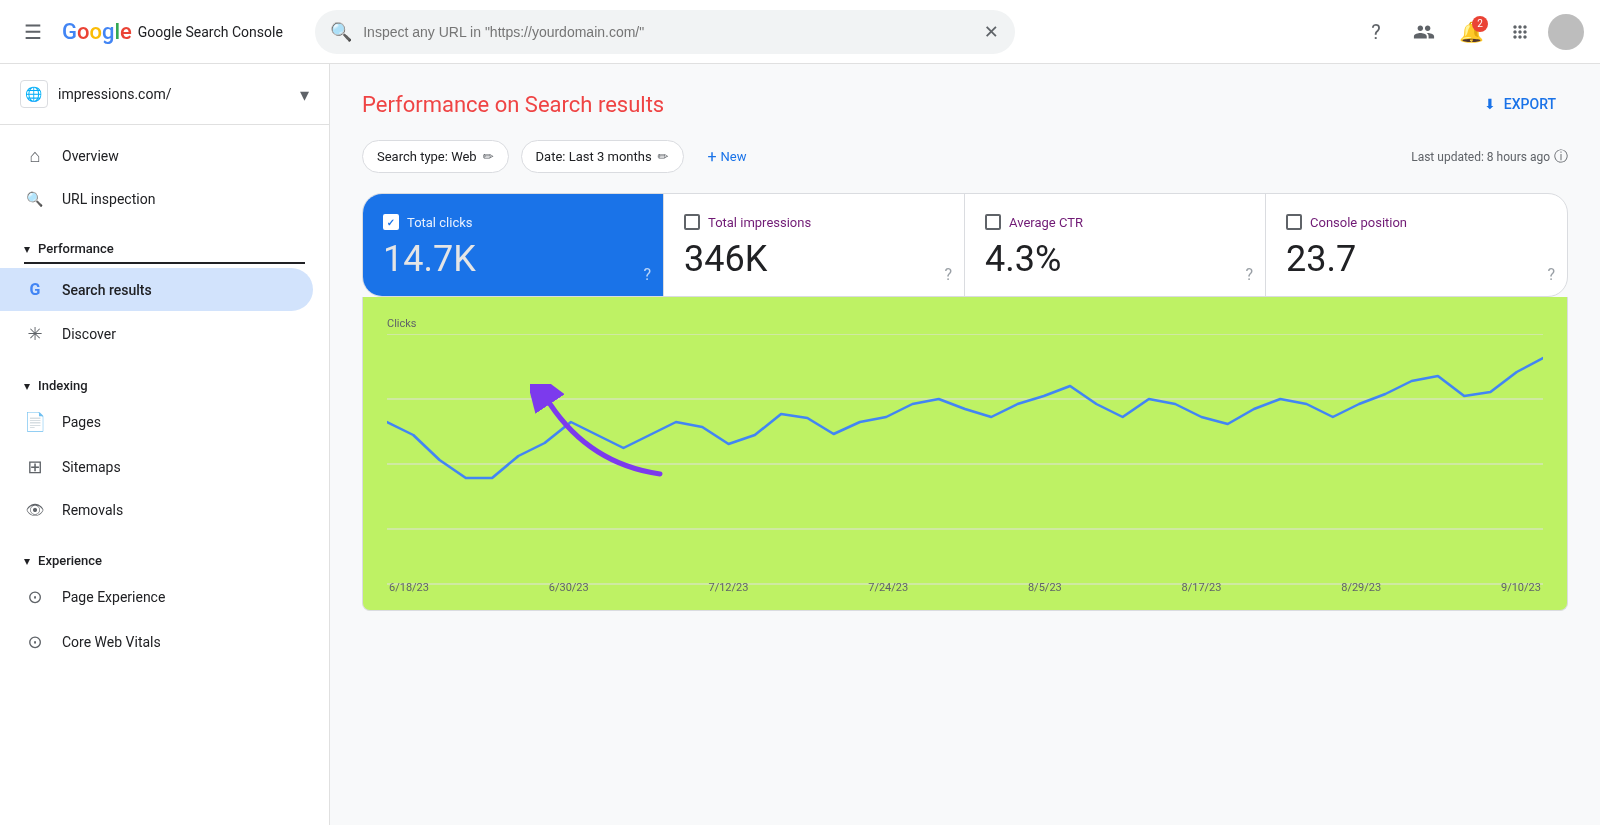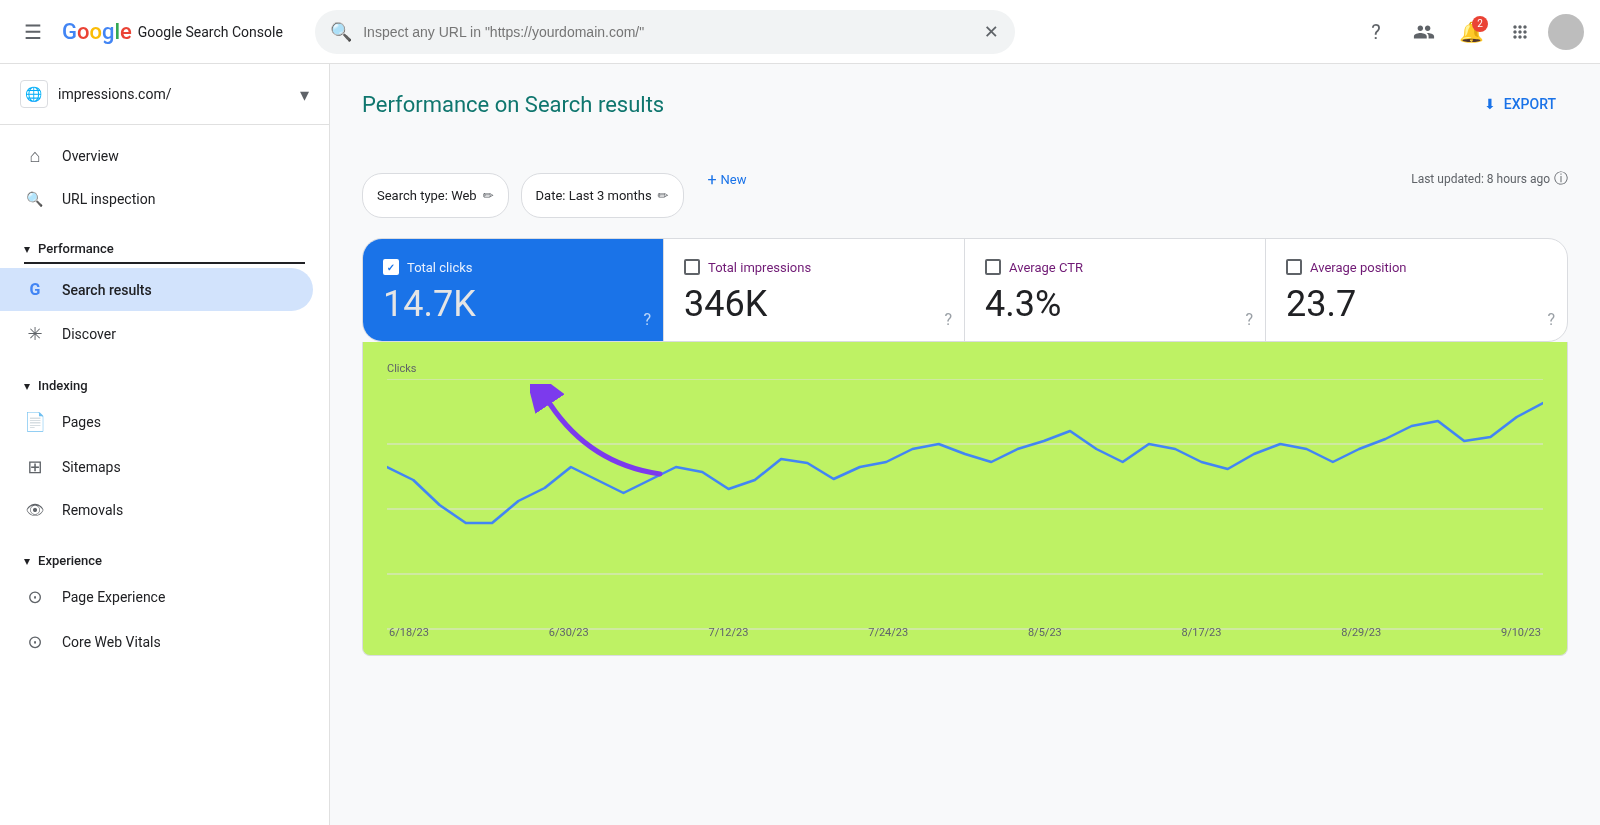--- a/index.html
+++ b/index.html
@@ -69,33 +69,33 @@
       display: flex; align-items: center; gap: 8px;
       padding: 14px 24px 6px 24px; font-size: 13px; font-weight: 500; color: #202124; cursor: pointer;
     }
     .sidebar-section-underline {
       border-bottom: 2px solid #202124; margin: 0 24px 4px 24px;
     }
 
     
     .main { flex: 1; overflow-y: auto; padding: 24px 32px; background: #f8f9fa; }
     .main-header { display: flex; align-items: center; justify-content: space-between; margin-bottom: 20px; }
-    .main-title { font-size: 22px; color: #0f766e; font-weight: 400; }
+    .main-title { font-size: 22px; color: #ef4444; font-weight: 400; }
     .export-btn {
       display: flex; align-items: center; gap: 8px;
       font-size: 14px; color: #1a73e8; font-weight: 500; cursor: pointer; padding: 8px 12px;
       border-radius: 4px;
     }
 
     
     .filter-bar { display: flex; align-items: center; gap: 12px; margin-bottom: 20px; flex-wrap: wrap; }
     .filter-chip {
       display: flex; align-items: center; gap: 6px;
-      border: 1px solid #dadce0; border-radius: 20px; padding: 14px 14px;
-      font-size: 13px; color: #202124; cursor: pointer; background: #fff; margin-top: 33px;
+      border: 1px solid #dadce0; border-radius: 20px; padding: 8px 14px;
+      font-size: 13px; color: #202124; cursor: pointer; background: #fff;
     }
     .filter-new-btn {
       display: flex; align-items: center; gap: 4px;
       font-size: 13px; color: #1a73e8; cursor: pointer; padding: 6px 12px; border-radius: 20px;
     }
     .last-updated { margin-left: auto; font-size: 12px; color: #5f6368; display: flex; align-items: center; gap: 4px; }
 
     
     .metrics-row { display: grid; grid-template-columns: repeat(4, 1fr); gap: 0; margin-bottom: 0; border-radius: 20px; overflow: hidden; border: 1px solid #dadce0; background: #fff; }
     .metric-card {
@@ -310,21 +310,21 @@
           <div class="metric-checkbox inactive"></div>
           <span class="metric-label">Average CTR</span>
         </div>
         <div class="metric-value">4.3%</div>
         <span class="metric-help dark">?</span>
       </div>
 
       <div class="metric-card">
         <div class="metric-card-header">
           <div class="metric-checkbox inactive"></div>
-          <span class="metric-label">Average position</span>
+          <span class="metric-label">Console position</span>
         </div>
         <div class="metric-value">23.7</div>
         <span class="metric-help dark">?</span>
       </div>
     </div>
 
     <div class="chart-container">
       <div class="chart-y-label">Clicks</div>
       <div class="chart-wrap">
         <svg class="chart-svg" viewBox="0 0 1100 260" preserveAspectRatio="none" id="chart-svg">

